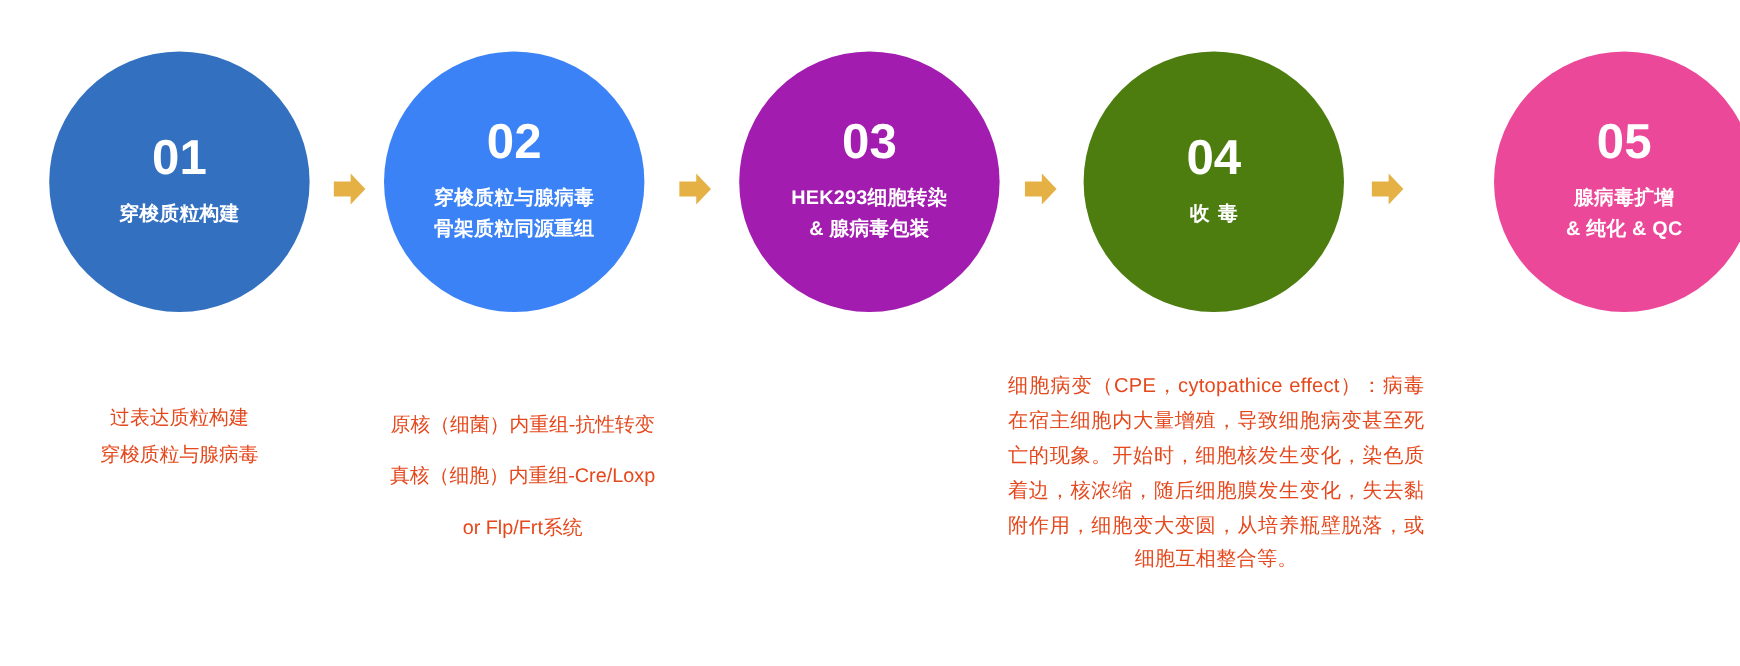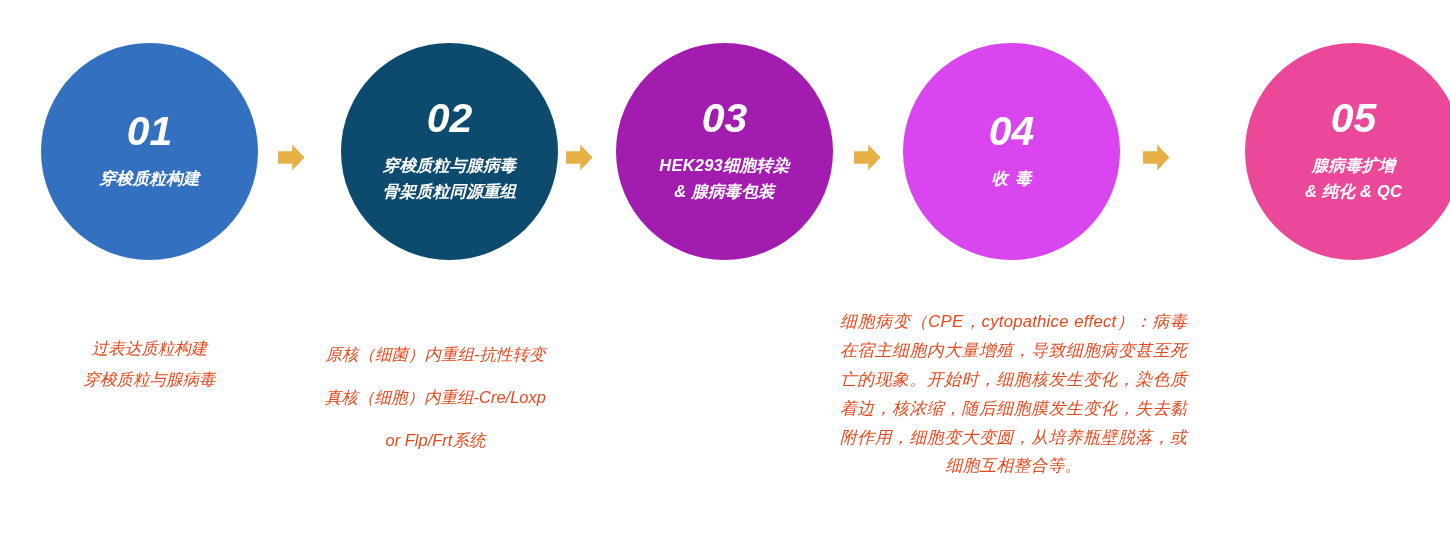--- a/index.html
+++ b/index.html
@@ -13,21 +13,20 @@
     position: relative;
     overflow: hidden;
     font-family: "Liberation Sans", "DejaVu Sans", sans-serif;
   }
 
   #flow-canvas {
     position: absolute;
     left: 0; top: 0;
     width: 1450px;
     height: 555px;
-    font-style: italic;
   }
 
   
   .step-circle {
     position: absolute;
     width: 217px;
     height: 217px;
     border-radius: 50%;
     top: 43px;
     display: flex;
@@ -49,23 +48,23 @@
     color: #ffffff;
     font-size: 16.5px;
     font-weight: bold;
     line-height: 1.55;
     text-align: center;
     white-space: pre-line;
     letter-spacing: 0.2px;
   }
 
   #circle-1 { left: 41px;   background: #3370bf; }
-  #circle-2 { left: 341px;  background: #0c4a6e; }
+  #circle-2 { left: 320px;  background: #3b82f6; }
   #circle-3 { left: 616px;  background: #a21caf; }
-  #circle-4 { left: 903px;  background: #d946ef; }
+  #circle-4 { left: 903px;  background: #4d7c0f; }
   #circle-5 { left: 1245px; background: #ec4899; }
 
   
   #circle-4 .step-title { letter-spacing: 7px; text-indent: 7px; }
 
   
   .flow-arrow {
     position: absolute;
     top: 143px;
     width: 27px;

